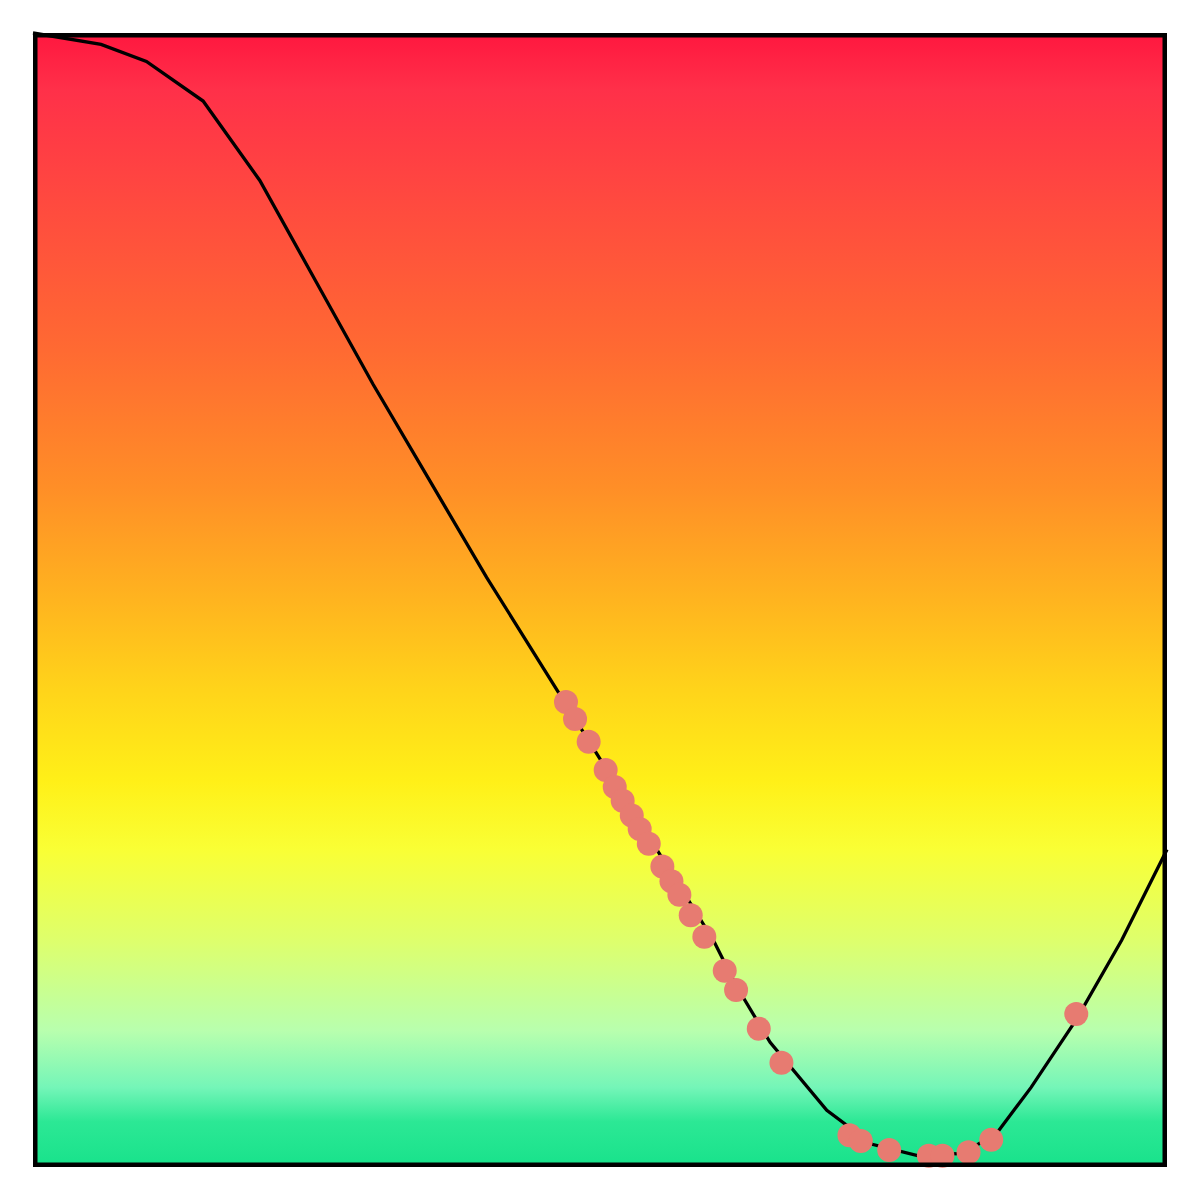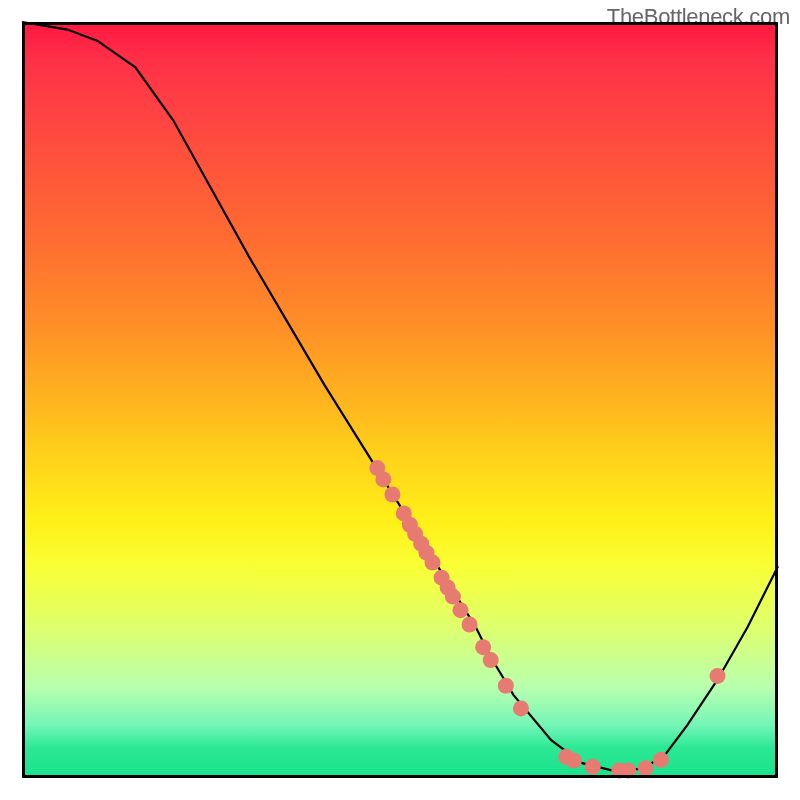--- a/index.html
+++ b/index.html
@@ -62,21 +62,20 @@
     top: 0;
     width: 100%;
     height: 100%;
     pointer-events: none;
   }
 </style>
 </head>
 <body>
 
 <div class="container">
-  <div class="watermark">TheBottleneck.com</div>
   <div class="plot-area"></div>
   <svg class="curve" viewBox="0 0 800 800">
     <g id="svg-content">
         <path d="M22.00 22.00 L67.36 29.56 L97.60 40.90 L135.40 67.36 L173.20 120.28 L211.00 188.32 L248.80 256.36 L286.60 320.62 L324.40 384.88 L362.20 445.36 L400.00 505.84 L437.80 566.32 L475.60 626.80 L490.72 657.04 L513.40 694.84 L551.20 740.20 L581.44 762.88 L611.68 770.44 L641.92 768.93 L664.60 755.32 L687.28 725.08 L717.52 679.72 L747.76 626.80 L778.00 566.32 " fill="none" stroke="#000" stroke-width="2.2"></path>
         <circle cx="377.32" cy="468.04" r="8" fill="#e77b71"></circle>
         <circle cx="383.37" cy="479.38" r="8" fill="#e77b71"></circle>
         <circle cx="392.44" cy="494.50" r="8" fill="#e77b71"></circle>
         <circle cx="403.78" cy="513.40" r="8" fill="#e77b71"></circle>
         <circle cx="409.83" cy="524.74" r="8" fill="#e77b71"></circle>
         <circle cx="415.12" cy="533.81" r="8" fill="#e77b71"></circle>

